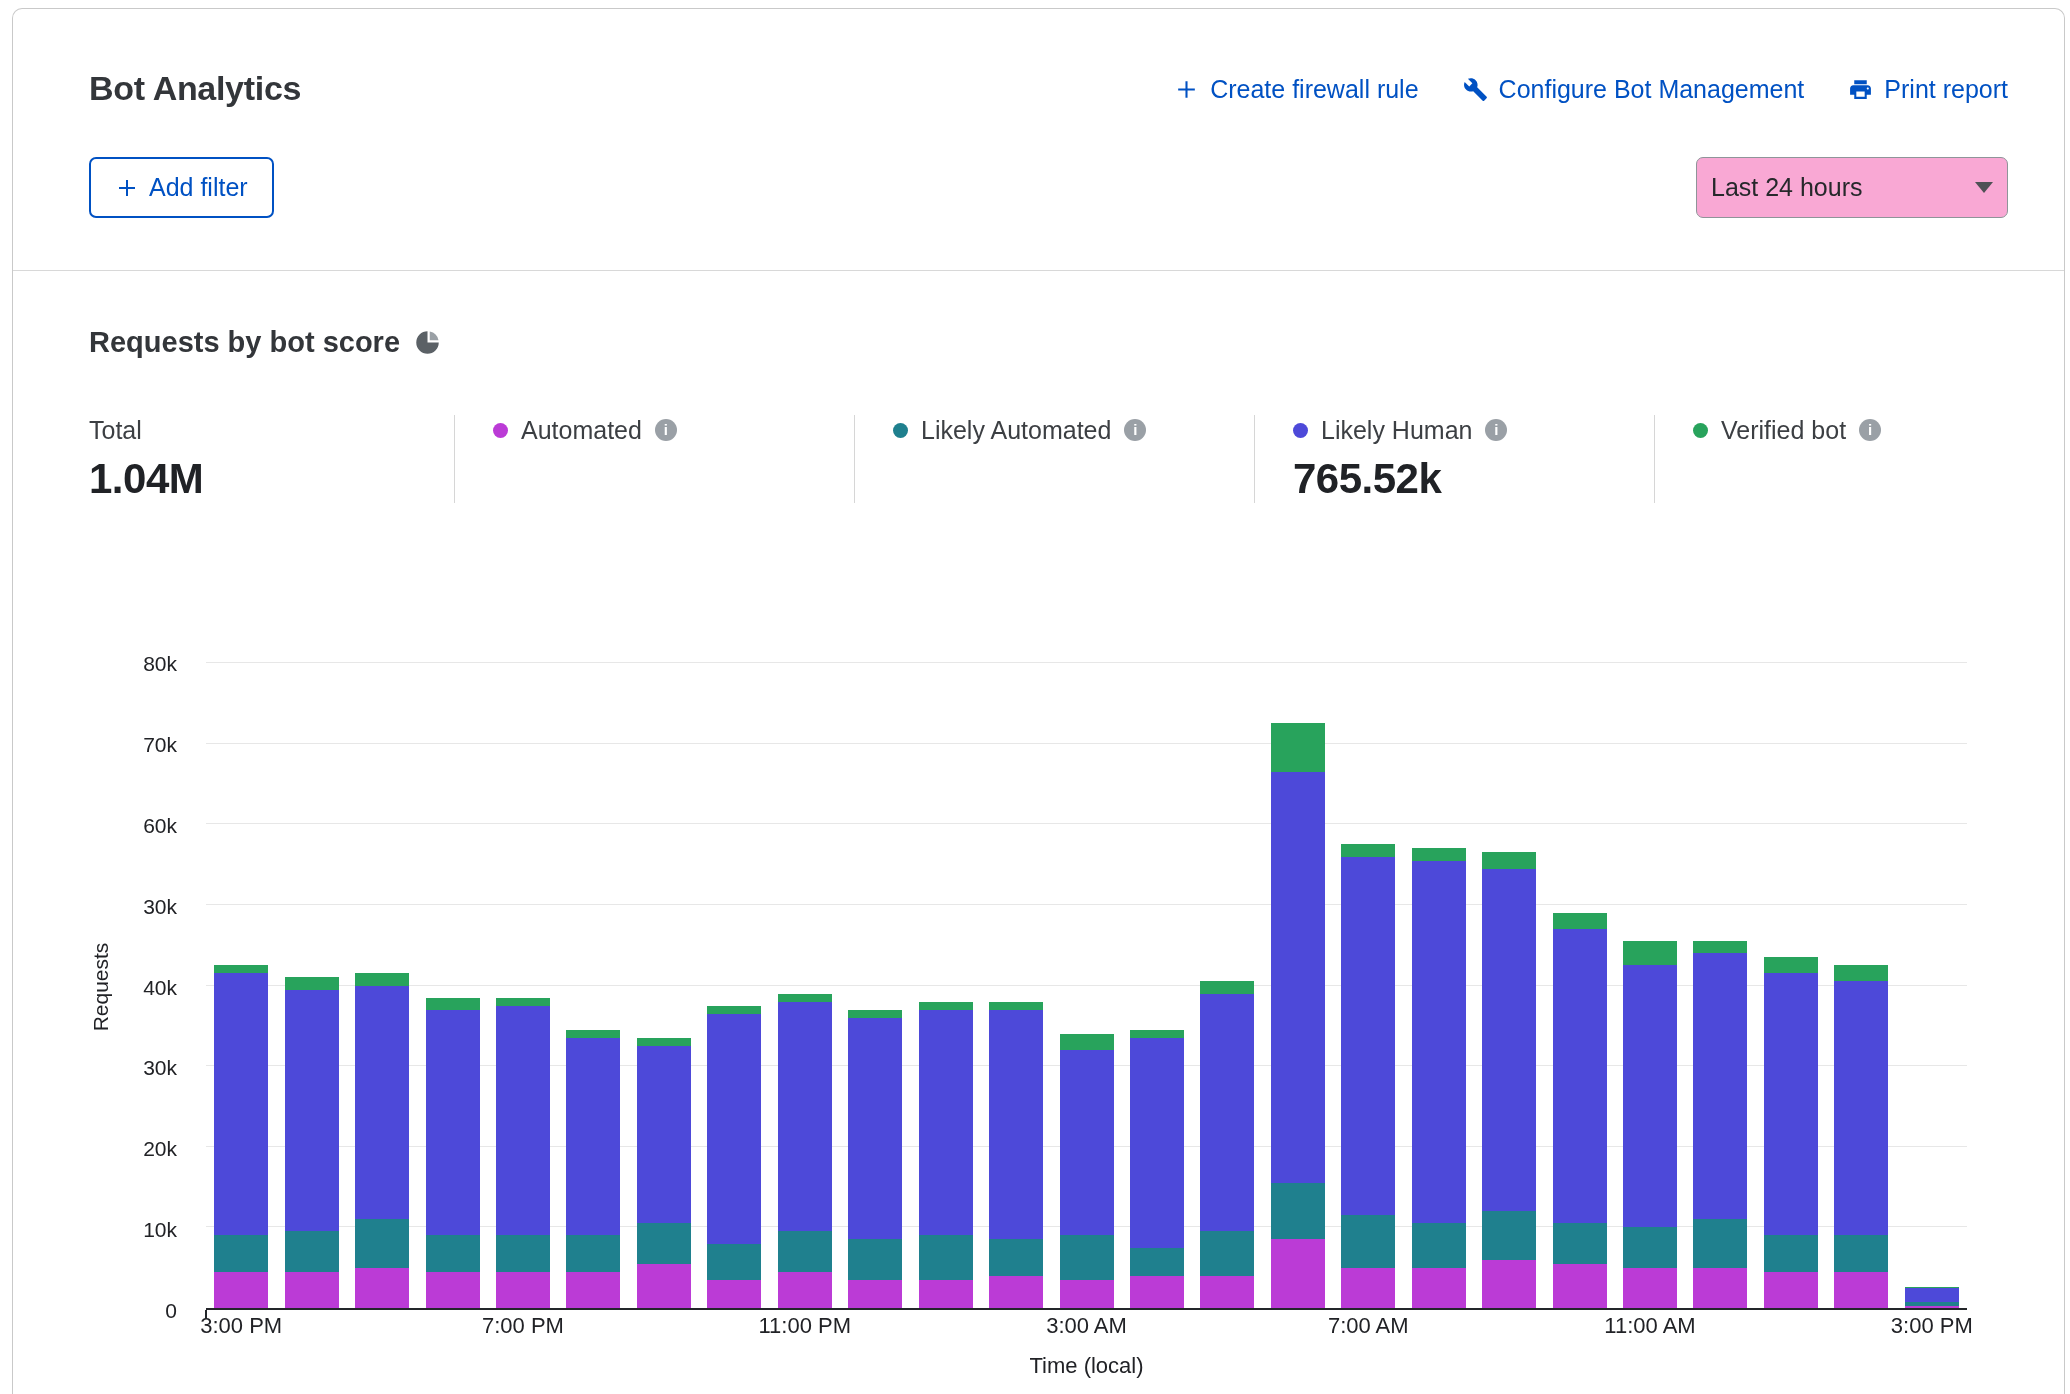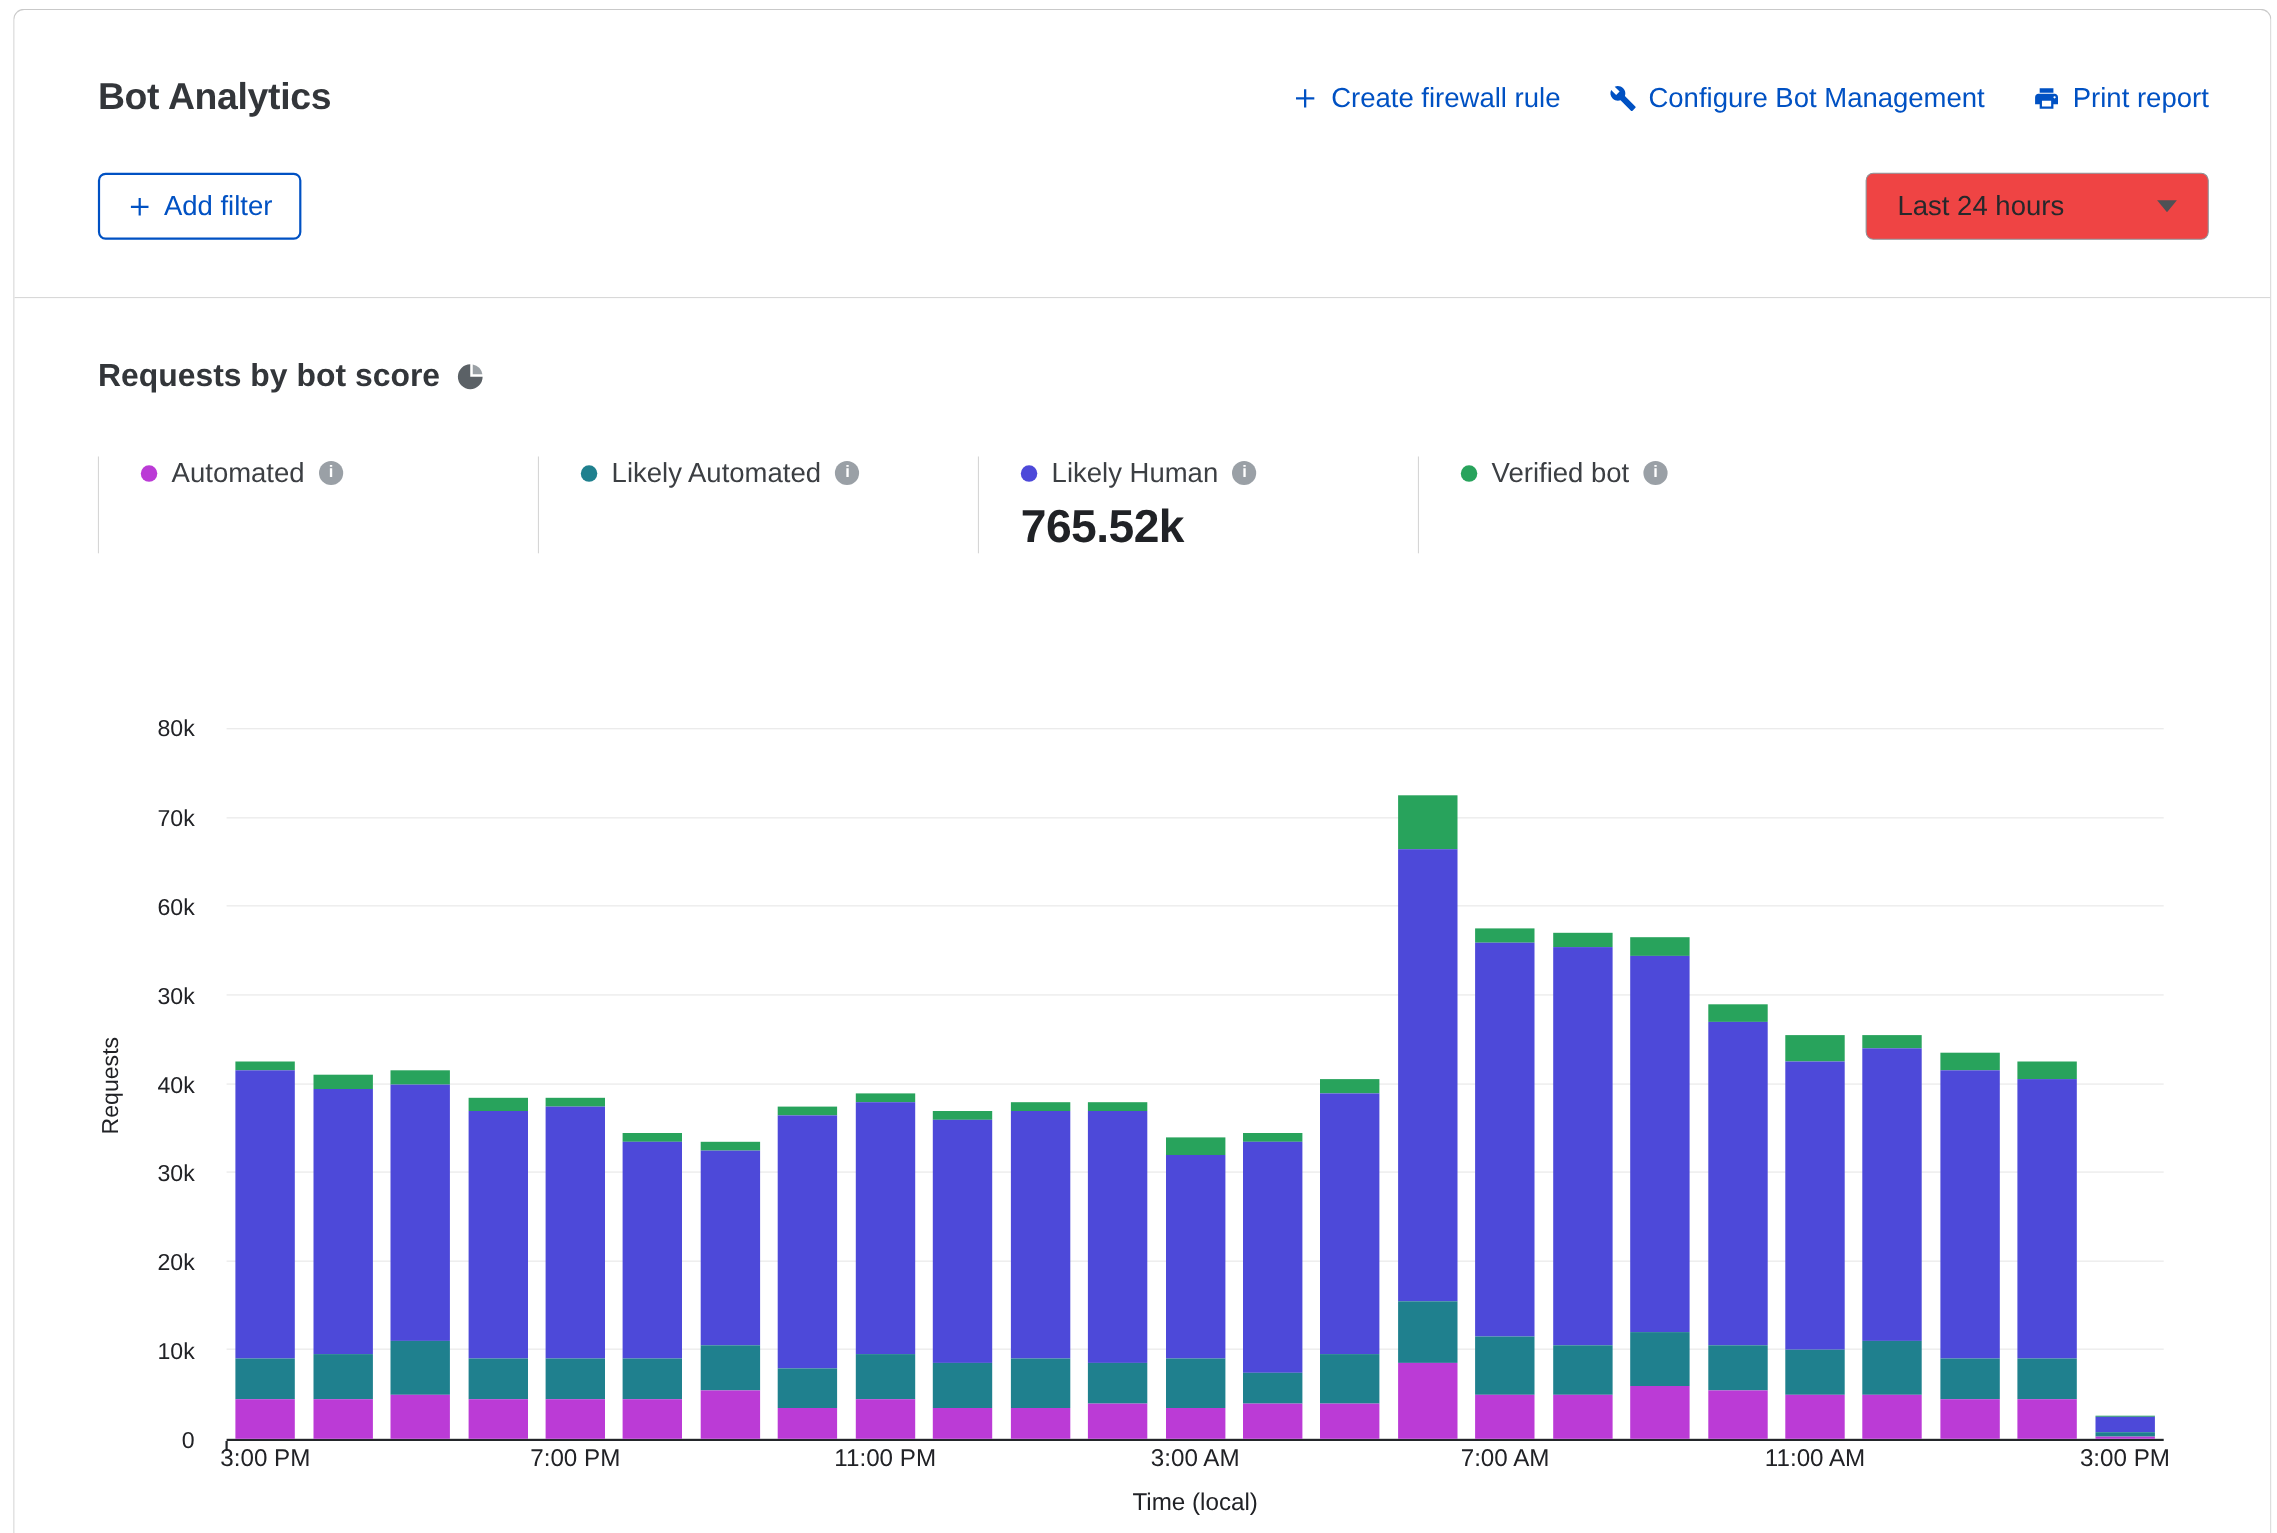--- a/index.html
+++ b/index.html
@@ -25,21 +25,21 @@
   .add-filter {
     display:flex; align-items:center; gap:10px;
     border:2px solid #0051c3; background:#fff; color:#0051c3;
     font-size:25px; font-family:inherit; padding:0 24px; height:61px;
     border-radius:7px; cursor:pointer;
   }
   .add-filter svg { width:24px; height:24px; fill:#0051c3; }
   .select {
     display:flex; align-items:center; justify-content:space-between;
     width:312px; height:61px; border:1px solid #8f9499; border-radius:7px;
-    padding:0 28px; font-size:25px; color:#26282b; cursor:pointer; background:#ef4444;
+    padding:0 14px; font-size:25px; color:#26282b; cursor:pointer; background:#f9a8d4;
   }
   .caret { width:0; height:0; border-left:9px solid transparent; border-right:9px solid transparent; border-top:11px solid #4f5155; }
   .divider { height:1px; background:#d8d8d8; }
   
   .section { padding:54px 55px 0 76px; }
   .sec-title-row { display:flex; align-items:center; gap:14px; }
   h2 { margin:0; font-size:29px; line-height:34px; font-weight:700; color:#33363a; }
   .pie-icon { display:flex; }
   
   .stats { display:flex; margin-top:56px; }
@@ -125,20 +125,26 @@
       <h2>Requests by bot score</h2>
       <span class="pie-icon">
         <svg width="27" height="27" viewBox="0 0 24 24">
             <path d="M12 2a10 10 0 1 0 10 10H12V2z" fill="#5b6166"></path>
             <path d="M14 2.2V10h7.8A10 10 0 0 0 14 2.2z" fill="#9aa0a5"></path>
           </svg>
       </span>
     </div>
 
     <div class="stats">
+      <div class="stat-first">
+        <div class="stat-label">
+            <span>Total</span>
+          </div>
+        <div class="stat-value">1.04M</div>
+      </div>
       <div class="stat-mid">
         <div class="stat-label">
           <span class="dot" style="background: rgb(187, 59, 214);"></span>
           <span>Automated</span>
           <span class="info">i</span>
         </div>
       </div>
       <div class="stat-mid">
         <div class="stat-label">
           <span class="dot" style="background: rgb(31, 128, 142);"></span>

